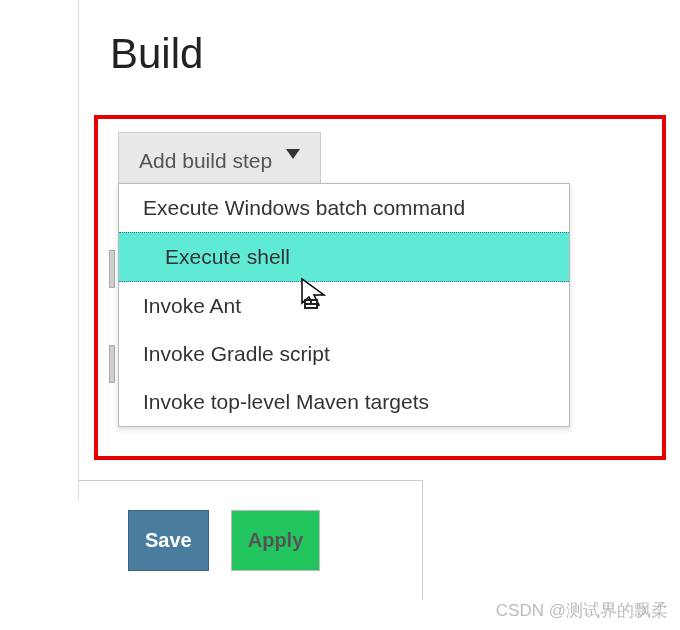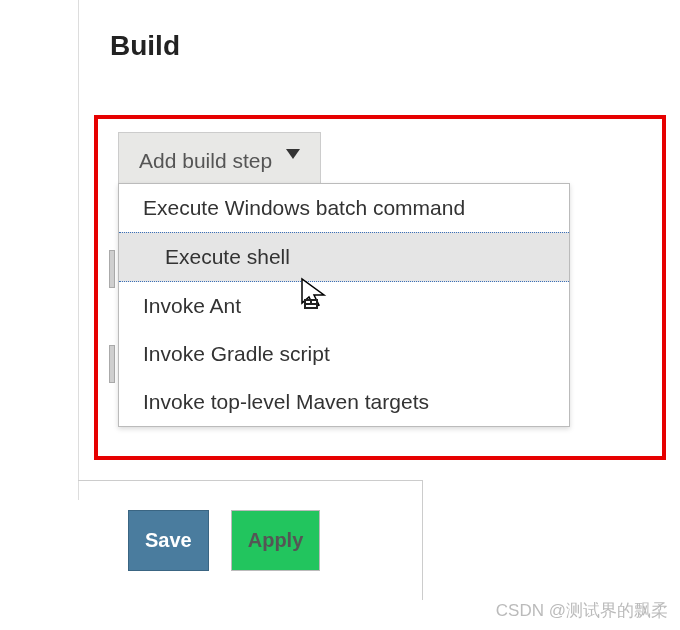--- a/index.html
+++ b/index.html
@@ -16,22 +16,22 @@
       left: 78px;
       top: 0;
       bottom: 130px;
       width: 1px;
       background: #ddd;
     }
     .section-title {
       position: absolute;
       left: 110px;
       top: 30px;
-      font-size: 28px;
-      font-weight: bold;
+      font-size: 42px;
+      font-weight: normal;
       color: #222;
     }
     .red-box {
       position: absolute;
       left: 94px;
       top: 115px;
       width: 572px;
       height: 345px;
       border: 4px solid #e60000;
     }
@@ -76,21 +76,21 @@
       box-shadow: 0 2px 5px rgba(0,0,0,0.15);
     }
     .dropdown-item {
       padding: 12px 24px;
       font-size: 21px;
       color: #333;
       cursor: pointer;
       border-bottom: none;
     }
     .dropdown-item.selected {
-      background: #e5e5e5;
+      background: #5eead4;
       border-top: 1px dotted #3a6fb8;
       border-bottom: 1px dotted #3a6fb8;
       position: relative;
       padding-left: 46px;
     }
     .cursor-icon {
       position: absolute;
       left: 300px;
       top: 277px;
       z-index: 10;

